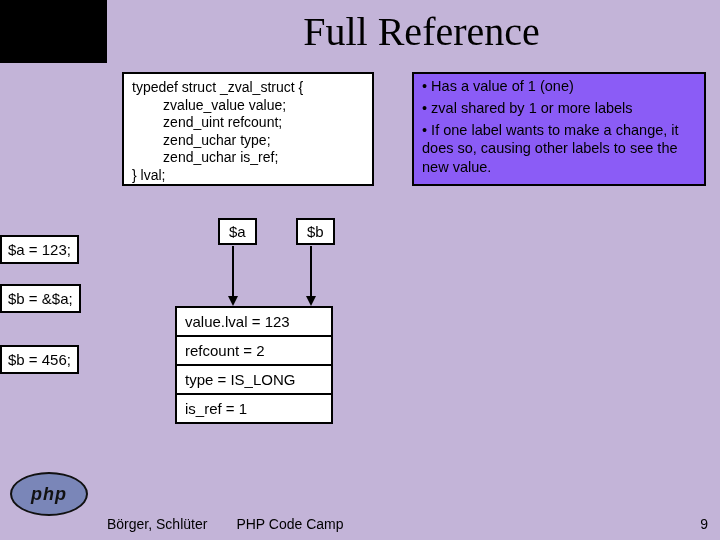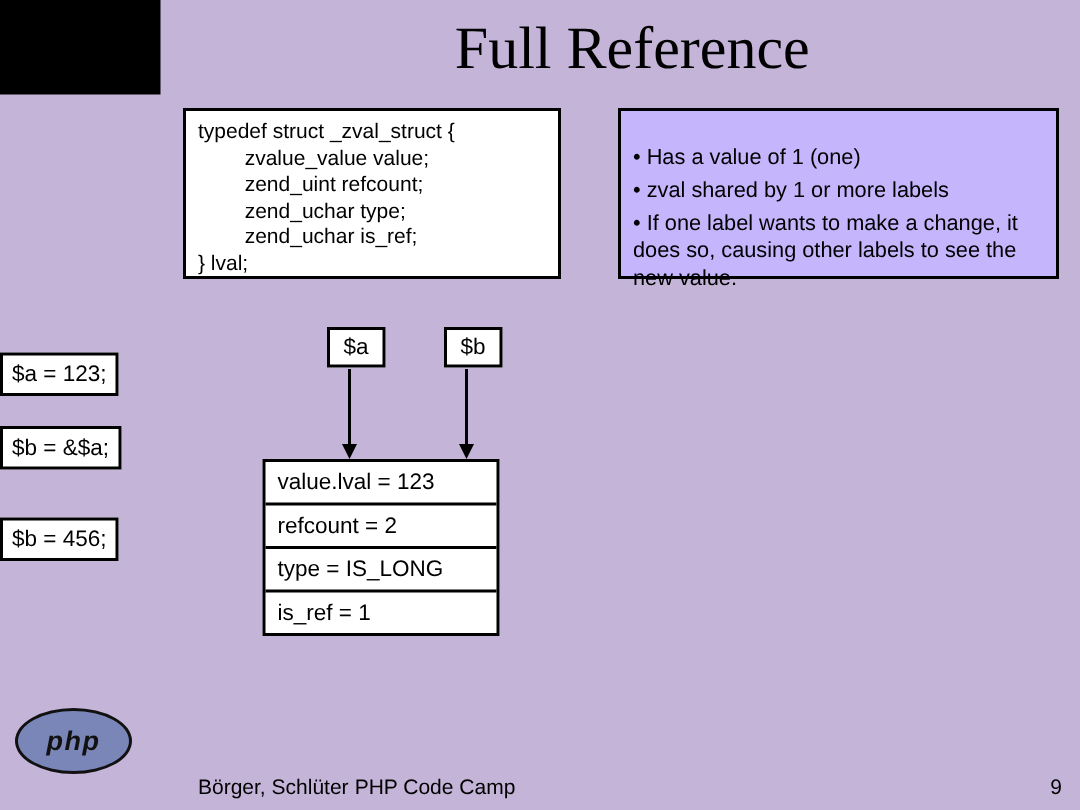--- a/index.html
+++ b/index.html
@@ -1,42 +1,42 @@
 <!DOCTYPE html>
 <html><head>
 <meta charset="utf-8">
 <style>
 * { margin:0; padding:0; box-sizing:border-box; }
 body { width:720px; height:540px; background:#c3b4d8; font-family:Arial,Helvetica,sans-serif; position:relative; color:#000; }
 .sidebar { position:absolute; left:0; top:0; width:107px; height:63px; background:#000; }
 .title { position:absolute; left:107px; top:8px; width:613px; text-align:center; font-family:Georgia,'Times New Roman',serif; font-size:40px; font-weight:400;padding-left:16px; }
 .struct-box { position:absolute; left:122px; top:72px; width:252px; height:114px; background:#fff; border:2px solid #000; padding:5px 8px; font-size:14px; line-height:1.25; }
 .struct-box .line { white-space:pre; }
-.bullets-box { position:absolute; left:412px; top:72px; width:294px; height:114px; background:#c4b5fd; border:2px solid #000; padding:22px 8px; font-size:14.5px; line-height:1.25; }
+.bullets-box { position:absolute; left:412px; top:72px; width:294px; height:114px; background:#8b5cf6; border:2px solid #000; padding:3px 8px; font-size:14.5px; line-height:1.25; }
 .bullets-box .b { margin-bottom:4px; }
 .assign-box { position:absolute; background:#fff; border:2px solid #000; padding:4px 6px; font-size:15px; }
 .assign1 { left:0; top:235px; }
 .assign2 { left:0; top:284px; }
 .assign3 { left:0; top:345px; }
 .var-label { position:absolute; background:#fff; border:2px solid #000; padding:3px 9px; font-size:15px; font-weight:400; }
 .vara { left:218px; top:218px; }
 .varb { left:296px; top:218px; }
 .arrow-line { position:absolute; width:2px; background:#000; }
 .arrow-head { position:absolute; width:0; height:0; border-left:5px solid transparent; border-right:5px solid transparent; border-top:10px solid #000; }
 .arw1-line { left:232px; top:246px; height:52px; }
 .arw1-head { left:228px; top:296px; }
 .arw2-line { left:310px; top:246px; height:52px; }
 .arw2-head { left:306px; top:296px; }
 .zval-box { position:absolute; left:175px; top:306px; width:158px; background:#fff; border:2px solid #000; font-size:15px; }
 .zval-row { padding:5px 8px; border-bottom:2px solid #000; }
 .zval-row:last-child { border-bottom:none; }
 .logo { position:absolute; left:10px; top:472px; width:78px; height:44px;text-align:right; }
 .logo-oval { width:78px; height:44px; background:#7a86b8; border-radius:50%; border:2px solid #111; display:flex; align-items:center; justify-content:center; font-family:Arial; font-weight:bold; font-size:18px; font-style:italic; color:#111; letter-spacing:1px; }
 .footer { position:absolute; bottom:8px; font-size:14px; }
-.foot-left { left:107px;margin-left:25px; }
+.foot-left { left:107px; }
 .foot-center { left:0; width:580px; text-align:center; }
 .foot-right { right:12px; }
 </style>
 </head>
 <body>
 
 <div class="sidebar"></div>
 
 <div class="title">Full Reference</div>
 

